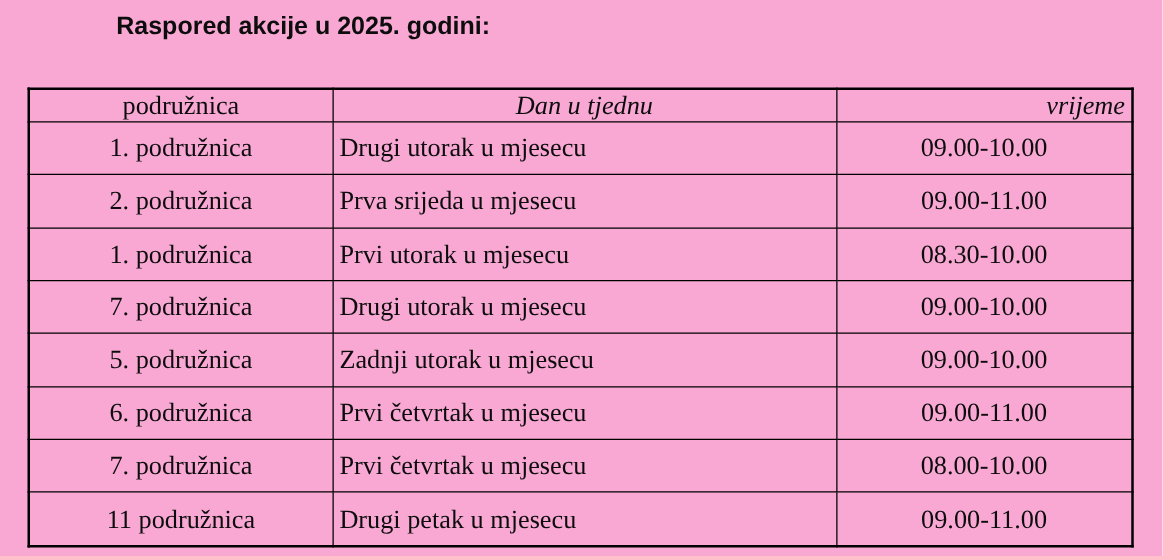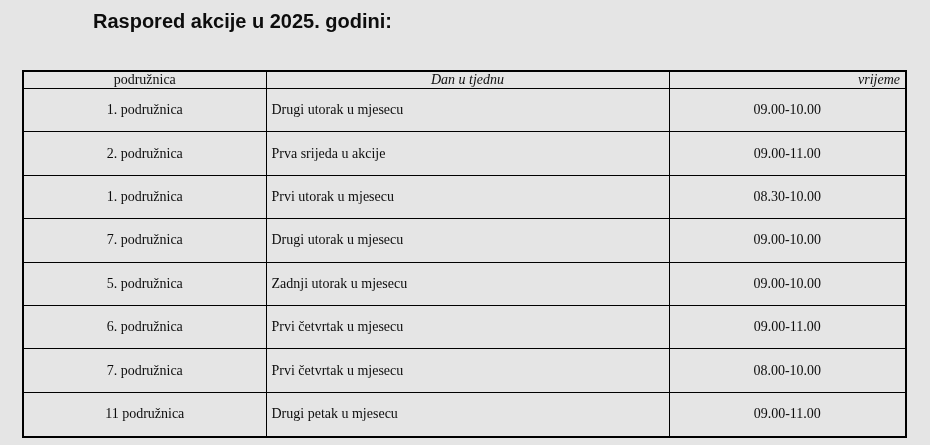--- a/index.html
+++ b/index.html
@@ -8,42 +8,42 @@
     padding: 0;
     background: #ffffff;
     width: 930px;
     height: 445px;
     overflow: hidden;
   }
   .page {
     position: relative;
     width: 930px;
     height: 445px;
-    background: #e5e5e5;
+    background: #f9a8d4;
   }
   .doc-title {
     position: absolute;
     left: 93px;
     top: 10px;
     font-family: "Liberation Sans", sans-serif;
     font-weight: bold;
     font-size: 20px;
     color: #0d0d0d;
     white-space: nowrap;
   }
   table.schedule {
     position: absolute;
     left: 22px;
     top: 70px;
     width: 883px;
     height: 368px;
     border-collapse: collapse;
     table-layout: fixed;
     font-family: "Liberation Serif", serif;
-    font-size: 14px;
+    font-size: 21px;
     color: #0d0d0d;
     border: 2px solid #000;
   }
   table.schedule th,
   table.schedule td {
     border: 1.5px solid #000;
     padding: 0 5px;
     font-weight: normal;
     vertical-align: middle;
     overflow: hidden;
@@ -79,21 +79,21 @@
       </tr>
     </thead>
     <tbody>
       <tr>
         <td class="cell-branch">1. podružnica</td>
         <td class="cell-day">Drugi utorak u mjesecu</td>
         <td class="cell-time">09.00-10.00</td>
       </tr>
       <tr>
         <td class="cell-branch">2. podružnica</td>
-        <td class="cell-day">Prva srijeda u akcije</td>
+        <td class="cell-day">Prva srijeda u mjesecu</td>
         <td class="cell-time">09.00-11.00</td>
       </tr>
       <tr>
         <td class="cell-branch">1. podružnica</td>
         <td class="cell-day">Prvi utorak u mjesecu</td>
         <td class="cell-time">08.30-10.00</td>
       </tr>
       <tr>
         <td class="cell-branch">7. podružnica</td>
         <td class="cell-day">Drugi utorak u mjesecu</td>

